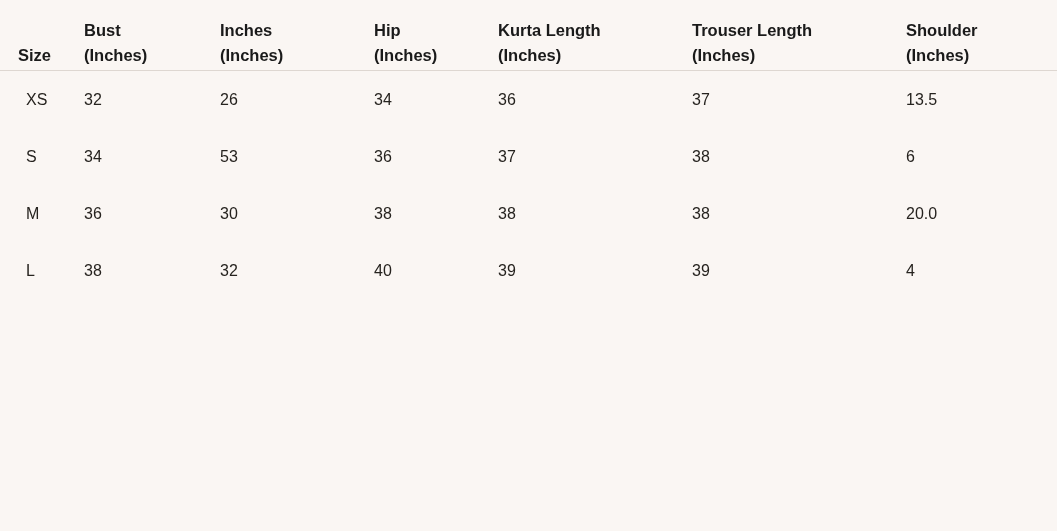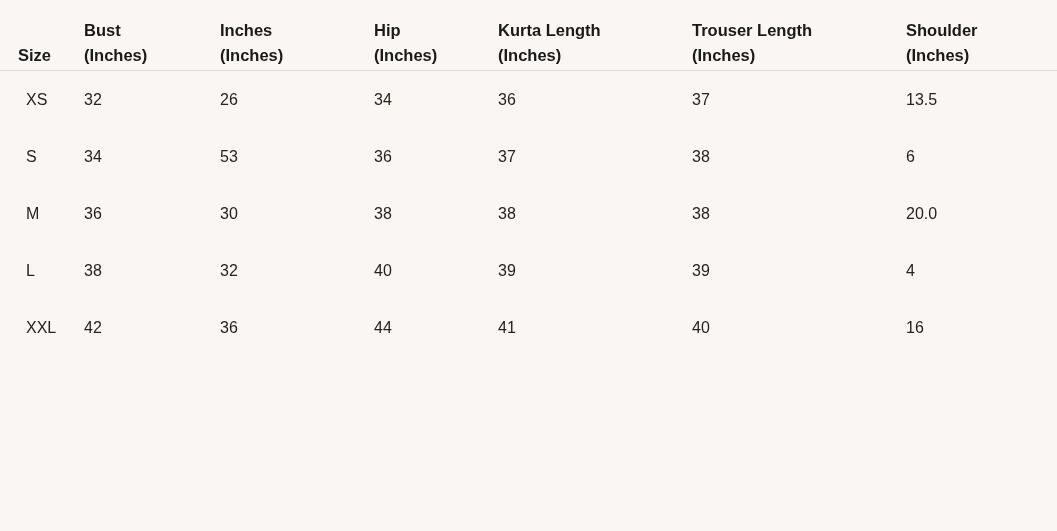--- a/index.html
+++ b/index.html
@@ -139,24 +139,15 @@
       </tr>
       <tr>
         <td class="td-size">L</td>
         <td>38</td>
         <td>32</td>
         <td>40</td>
         <td>39</td>
         <td>39</td>
         <td>4</td>
       </tr>
-      <tr>
-        <td class="td-size">XXL</td>
-        <td>42</td>
-        <td>36</td>
-        <td>44</td>
-        <td>41</td>
-        <td>40</td>
-        <td>16</td>
-      </tr>
     </tbody>
   </table>
 </div>
 
 </body></html>

